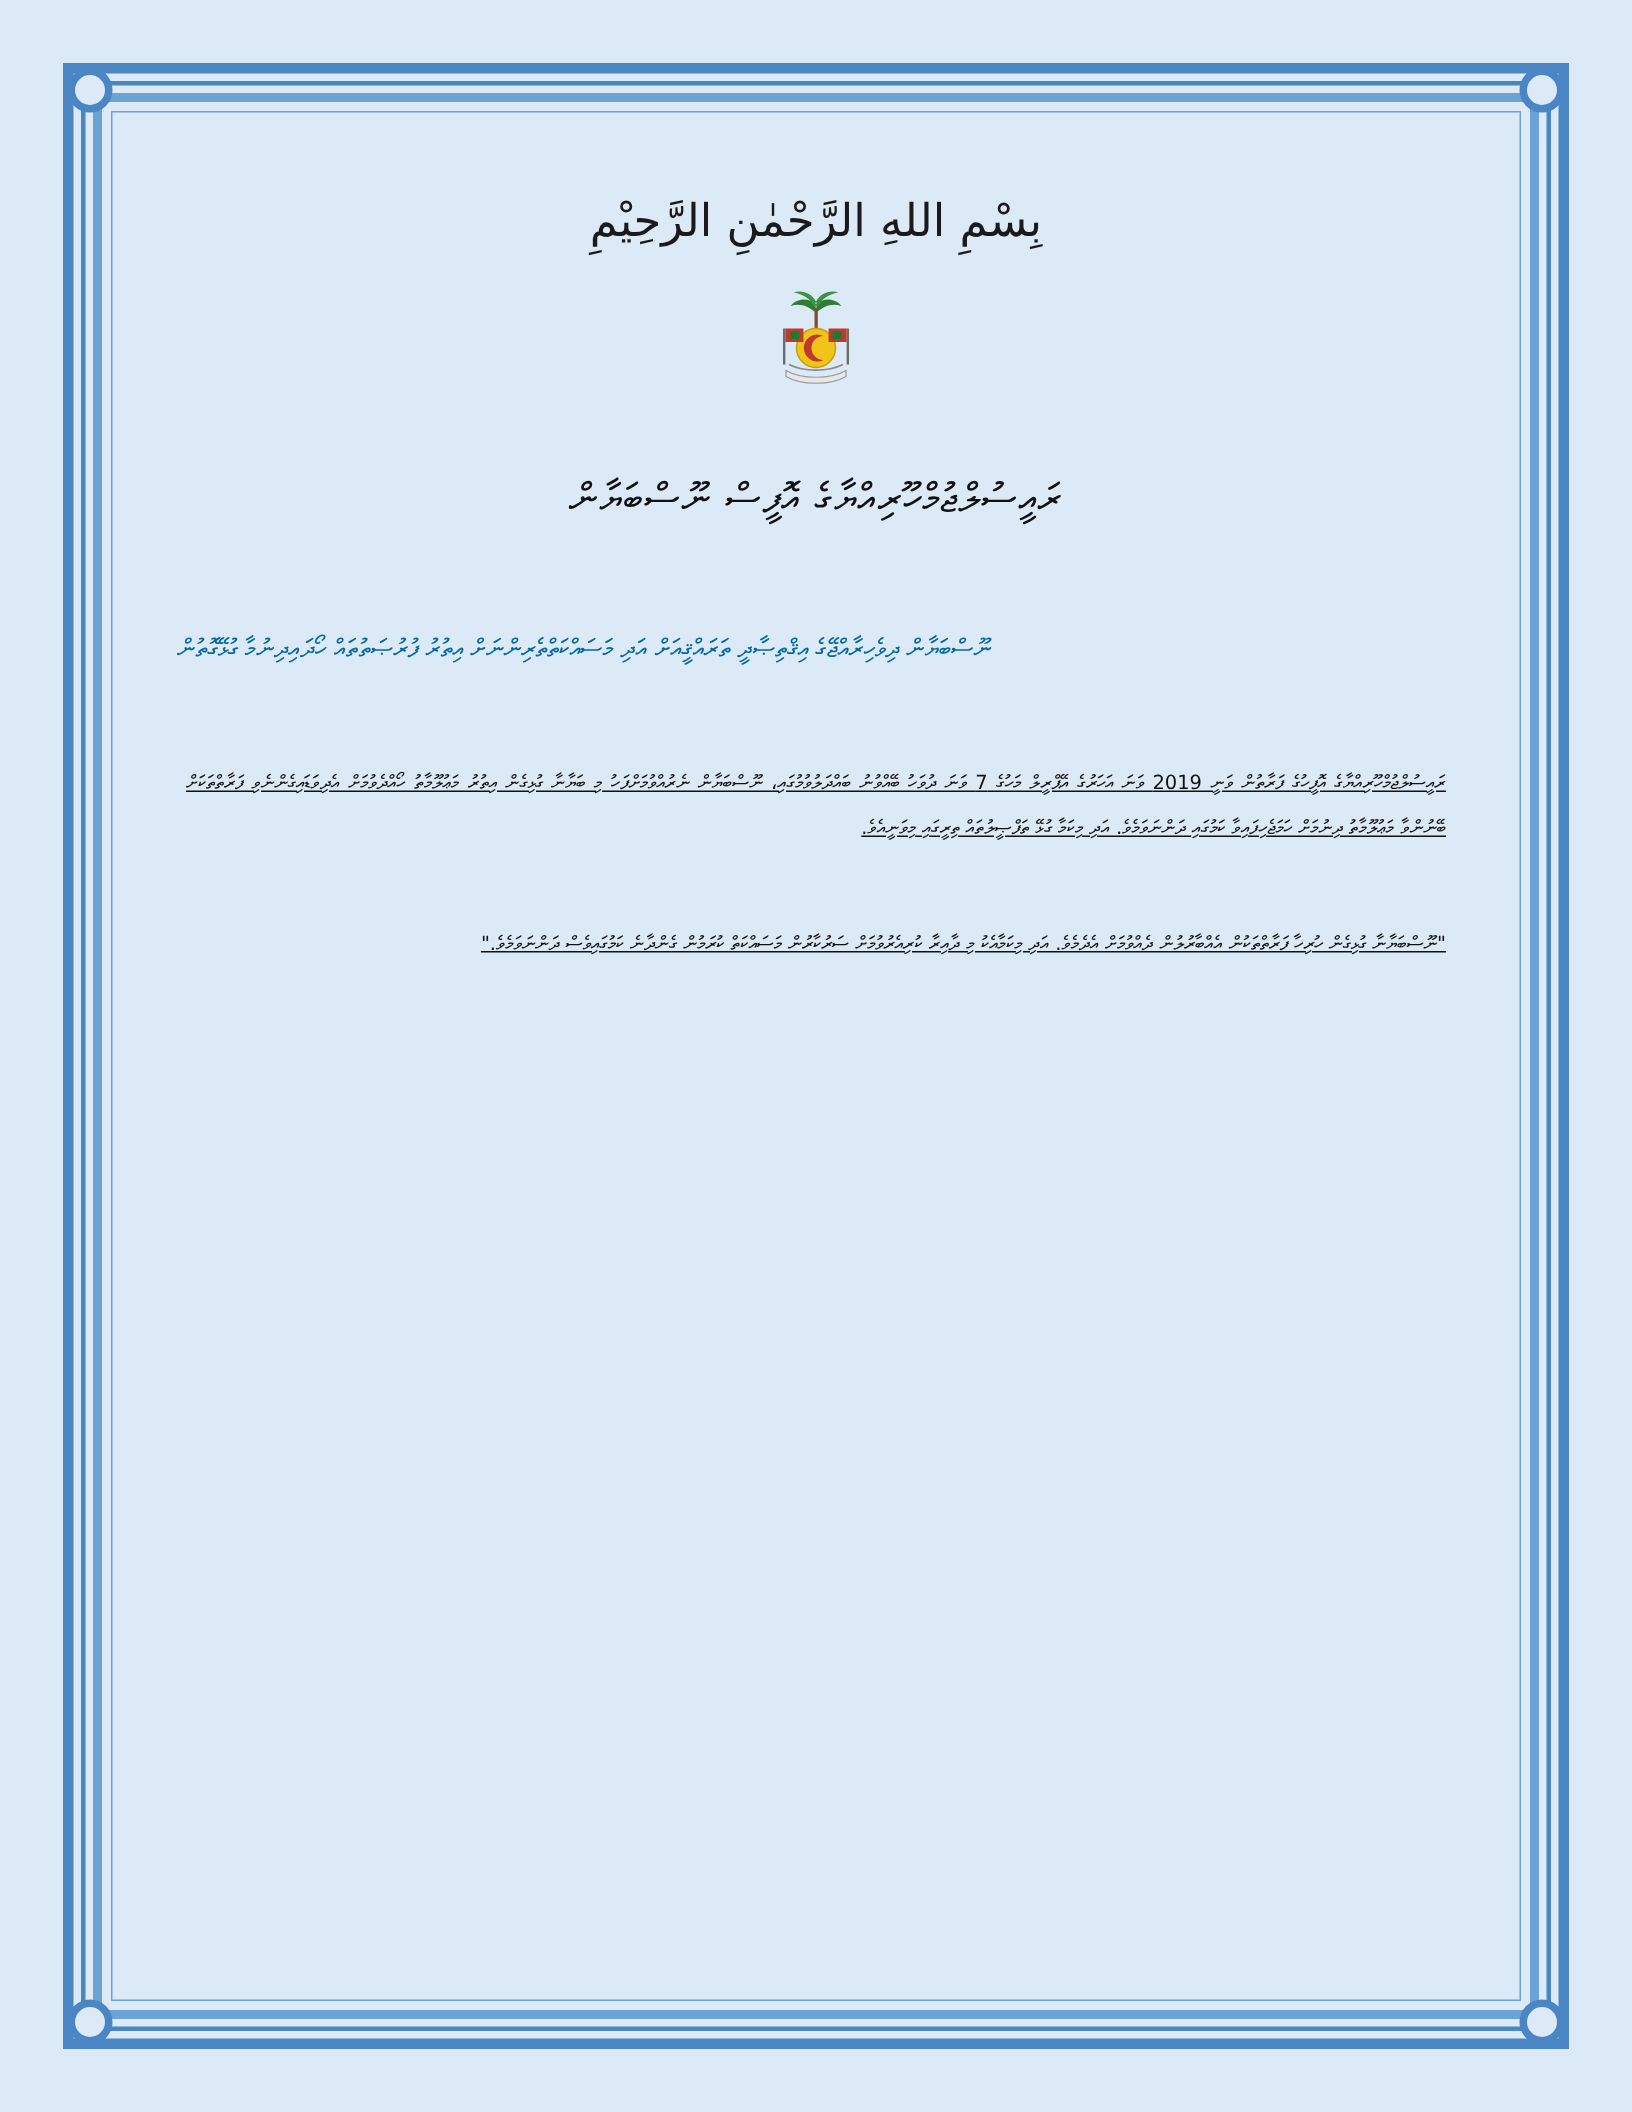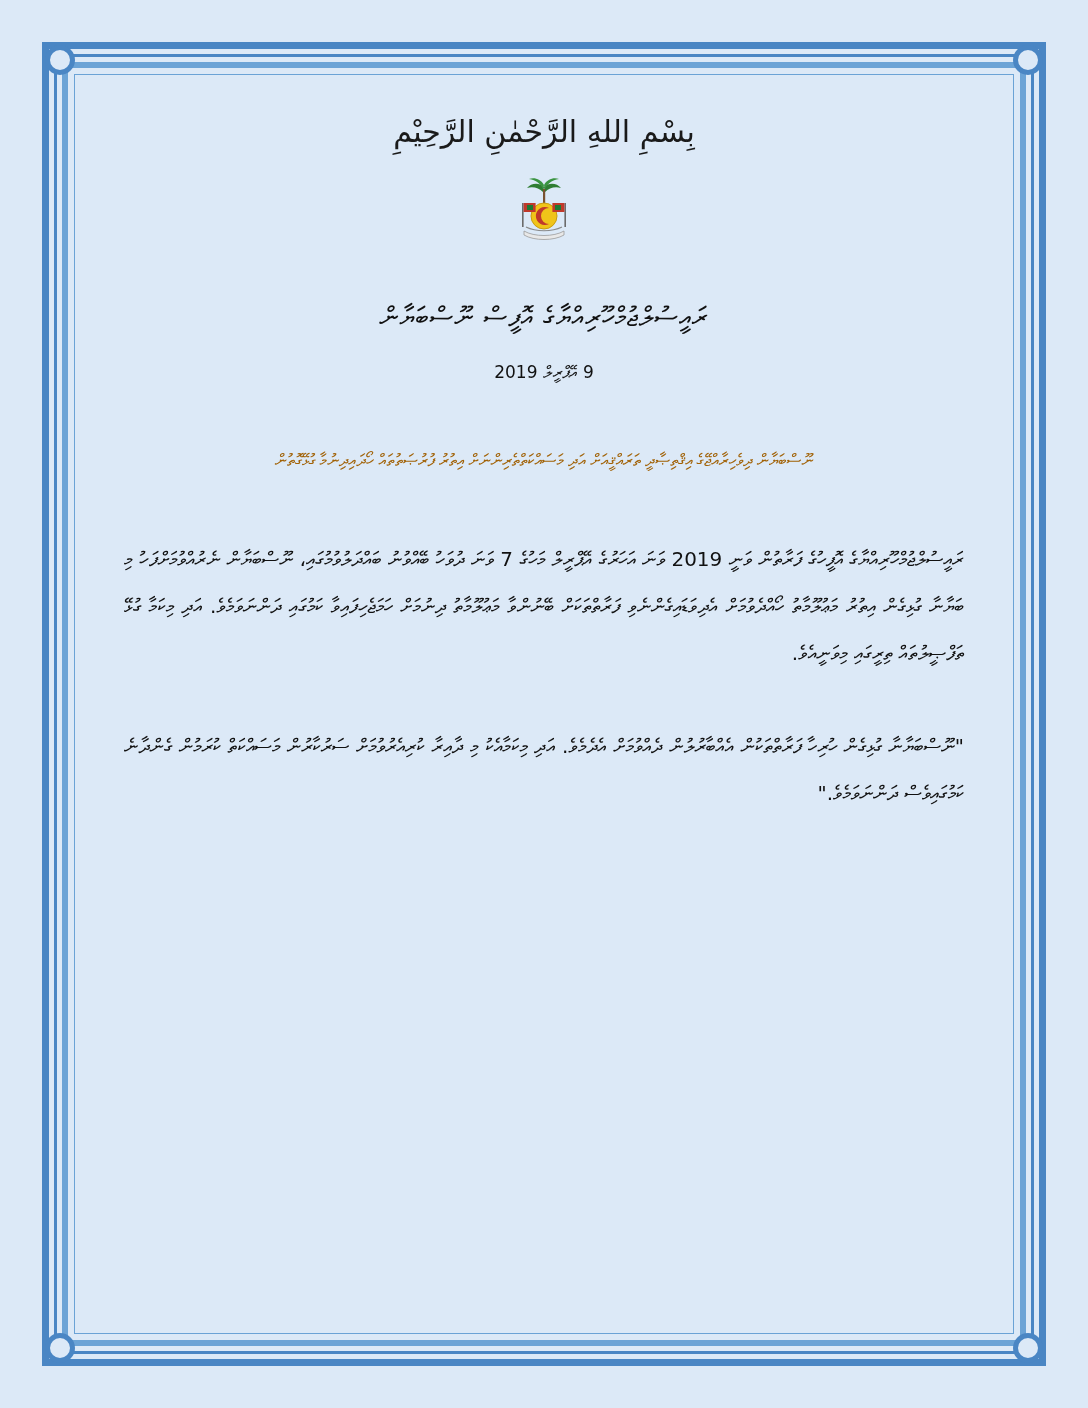--- a/index.html
+++ b/index.html
@@ -78,21 +78,21 @@
   
   .content {
     position: absolute;
     left: 100px;
     top: 100px;
     width: 888px;
   }
 
   .bismillah {
     text-align: center;
-    margin-top: 12px;
+    margin-top: 28px;
     font-size: 30px;
     color: #1a1a1a;
     direction: rtl;
     line-height: 1.3;
     font-family: "DejaVu Sans", sans-serif;
   }
 
   .emblem {
     margin: 24px auto 0 auto;
     width: 64px;
@@ -116,38 +116,39 @@
     text-align: center;
     margin-top: 24px;
     font-size: 17px;
     color: #111;
     direction: rtl;
     font-family: "DejaVu Sans", sans-serif;
   }
 
   .headline {
     margin-top: 62px;
-    text-align: center;
+    text-align: left;
     font-size: 17px;
-    color: #a16207;
+    color: #0369a1;
     direction: rtl;
     line-height: 2.0;
-    font-family: Liberation Serif, serif;
+    font-family: Liberation Sans, sans-serif;
     padding: 0 18px;
   }
 
   .para {
     margin-top: 46px;
-    font-size: 20px;
+    font-size: 13px;
     color: #111;
     direction: rtl;
     text-align: justify;
     line-height: 2.35;
     font-family: "DejaVu Sans", sans-serif;
     padding: 0 24px;
+    text-decoration: underline;
   }
   .para.first { margin-top: 58px; }
 </style>
 </head>
 <body>
 
 <div class="page">
 
   <div class="frame-outer"></div>
   <div class="frame-mid"></div>
@@ -188,21 +189,20 @@
           <rect x="43" y="30" width="6" height="5" fill="#1e7a33"></rect>
         </g>
 
         <path d="M12 56 C22 62, 42 62, 52 56 L52 60 C42 66, 22 66, 12 60 Z" fill="#e8e8e8" stroke="#9a9a9a" stroke-width="0.8"></path>
         <path d="M14 52 C24 57, 40 57, 50 52" fill="none" stroke="#8a8a8a" stroke-width="1.2"></path>
       </svg>
     </div>
 
     <div class="doc-title">ރައީސުލްޖުމްހޫރިއްޔާގެ އޮފީސް ނޫސްބަޔާން</div>
 
-    <div class="doc-date">9 އޭޕްރީލް 2019</div>
 
     <div class="headline">ނޫސްބަޔާން ދިވެހިރާއްޖޭގެ އިޤްތިޞާދީ ތަރައްޤީއަށް އަދި މަސައްކަތްތެރިންނަށް އިތުރު ފުރުޞަތުތައް ހޯދައިދިނުމާ ގުޅޭގޮތުން</div>
 
     <div class="para first">ރައީސުލްޖުމްހޫރިއްޔާގެ އޮފީހުގެ ފަރާތުން ވަނީ 2019 ވަނަ އަހަރުގެ އޭޕްރީލް މަހުގެ 7 ވަނަ ދުވަހު ބޭއްވުނު ބައްދަލުވުމުގައި، ނޫސްބަޔާން ނެރުއްވުމަށްފަހު މި ބަޔާނާ ގުޅިގެން އިތުރު މަޢުލޫމާތު ހޯއްދެވުމަށް އެދިވަޑައިގެންނެވި ފަރާތްތަކަށް ބޭނުންވާ މަޢުލޫމާތު ދިނުމަށް ހަމަޖެހިފައިވާ ކަމުގައި ދަންނަވަމެވެ. އަދި މިކަމާ ގުޅޭ ތަފްޞީލުތައް ތިރީގައި މިވަނީއެވެ.</div>
 
     <div class="para">"ނޫސްބަޔާނާ ގުޅިގެން ހުރިހާ ފަރާތްތަކުން އެއްބާރުލުން ދެއްވުމަށް އެދެމެވެ. އަދި މިކަމާއެކު މި ދާއިރާ ކުރިއެރުވުމަށް ސަރުކާރުން މަސައްކަތް ކުރަމުން ގެންދާނެ ކަމުގައިވެސް ދަންނަވަމެވެ."</div>
 
 
 
   </div>

